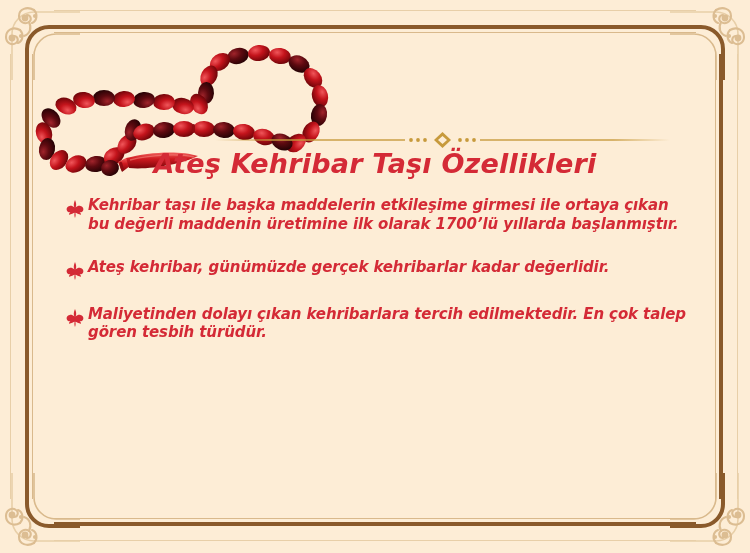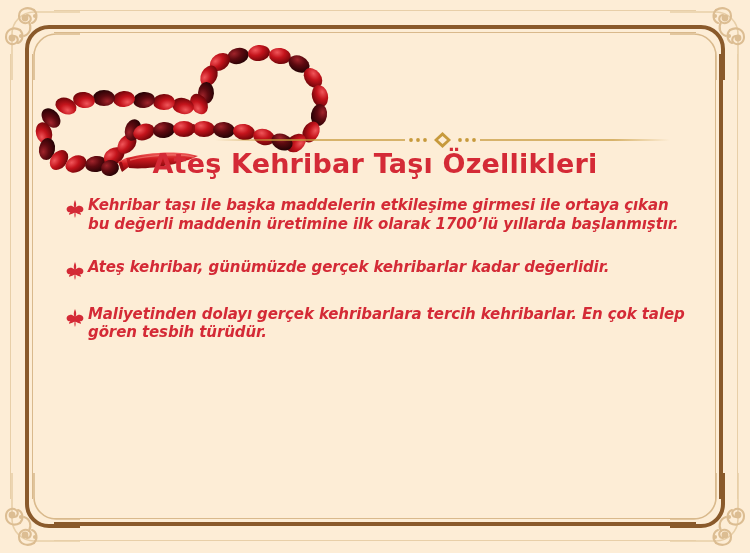--- a/index.html
+++ b/index.html
@@ -59,21 +59,21 @@
 
   
   .divider{position:absolute;left:215px;top:132px;width:455px;height:16px;}
 
   
   .title{
     position:absolute;left:40px;top:148px;width:670px;
     text-align:center;
     color:#d42a36;
     font-family:"DejaVu Sans", sans-serif;
-    font-weight:700;
+    font-style:italic;font-weight:700;
     font-size:27px;letter-spacing:0.2px;
     white-space:nowrap;
   }
 
   
   .bullets{position:absolute;left:64px;top:196px;width:630px;}
   .bullet{position:relative;display:flex;align-items:flex-start;margin-bottom:24px;}
   .bullet .mark{flex:0 0 auto;width:22px;height:20px;margin-top:3px;}
   .bullet .txt{
     color:#d42a36;
@@ -333,17 +333,17 @@
     <div class="bullet b3">
       <span class="mark">
         <svg viewBox="0 0 22 20" width="22" height="20">
           <g fill="#d42a36">
             <path d="M11 1 C12.4 4 12.6 6.4 11.6 8.6 C13 7.2 14.6 6.6 16.4 6.9 C18.6 7.3 19.8 9 19.3 10.9 C18.9 12.6 17.2 13.6 15.4 13.2 C16.6 13.9 17.2 14.8 17 15.8 C14.6 15.2 12.6 14.3 11 13 C9.4 14.3 7.4 15.2 5 15.8 C4.8 14.8 5.4 13.9 6.6 13.2 C4.8 13.6 3.1 12.6 2.7 10.9 C2.2 9 3.4 7.3 5.6 6.9 C7.4 6.6 9 7.2 10.4 8.6 C9.4 6.4 9.6 4 11 1 Z"></path>
             <path d="M11 12.6 C11.8 14.6 11.9 16.8 11 19 C10.1 16.8 10.2 14.6 11 12.6 Z"></path>
             <rect x="6.4" y="12.2" width="9.2" height="1.5" rx="0.7"></rect>
           </g>
         </svg>
       </span>
-      <span class="txt">Maliyetinden dolayı gerçek kehribarlara tercih kehribarlar. En çok talep gören tesbih türüdür.</span>
+      <span class="txt">Maliyetinden dolayı çıkan kehribarlara tercih edilmektedir. En çok talep gören tesbih türüdür.</span>
     </div>
 
   </div>
 </div>
 
 </body></html>

